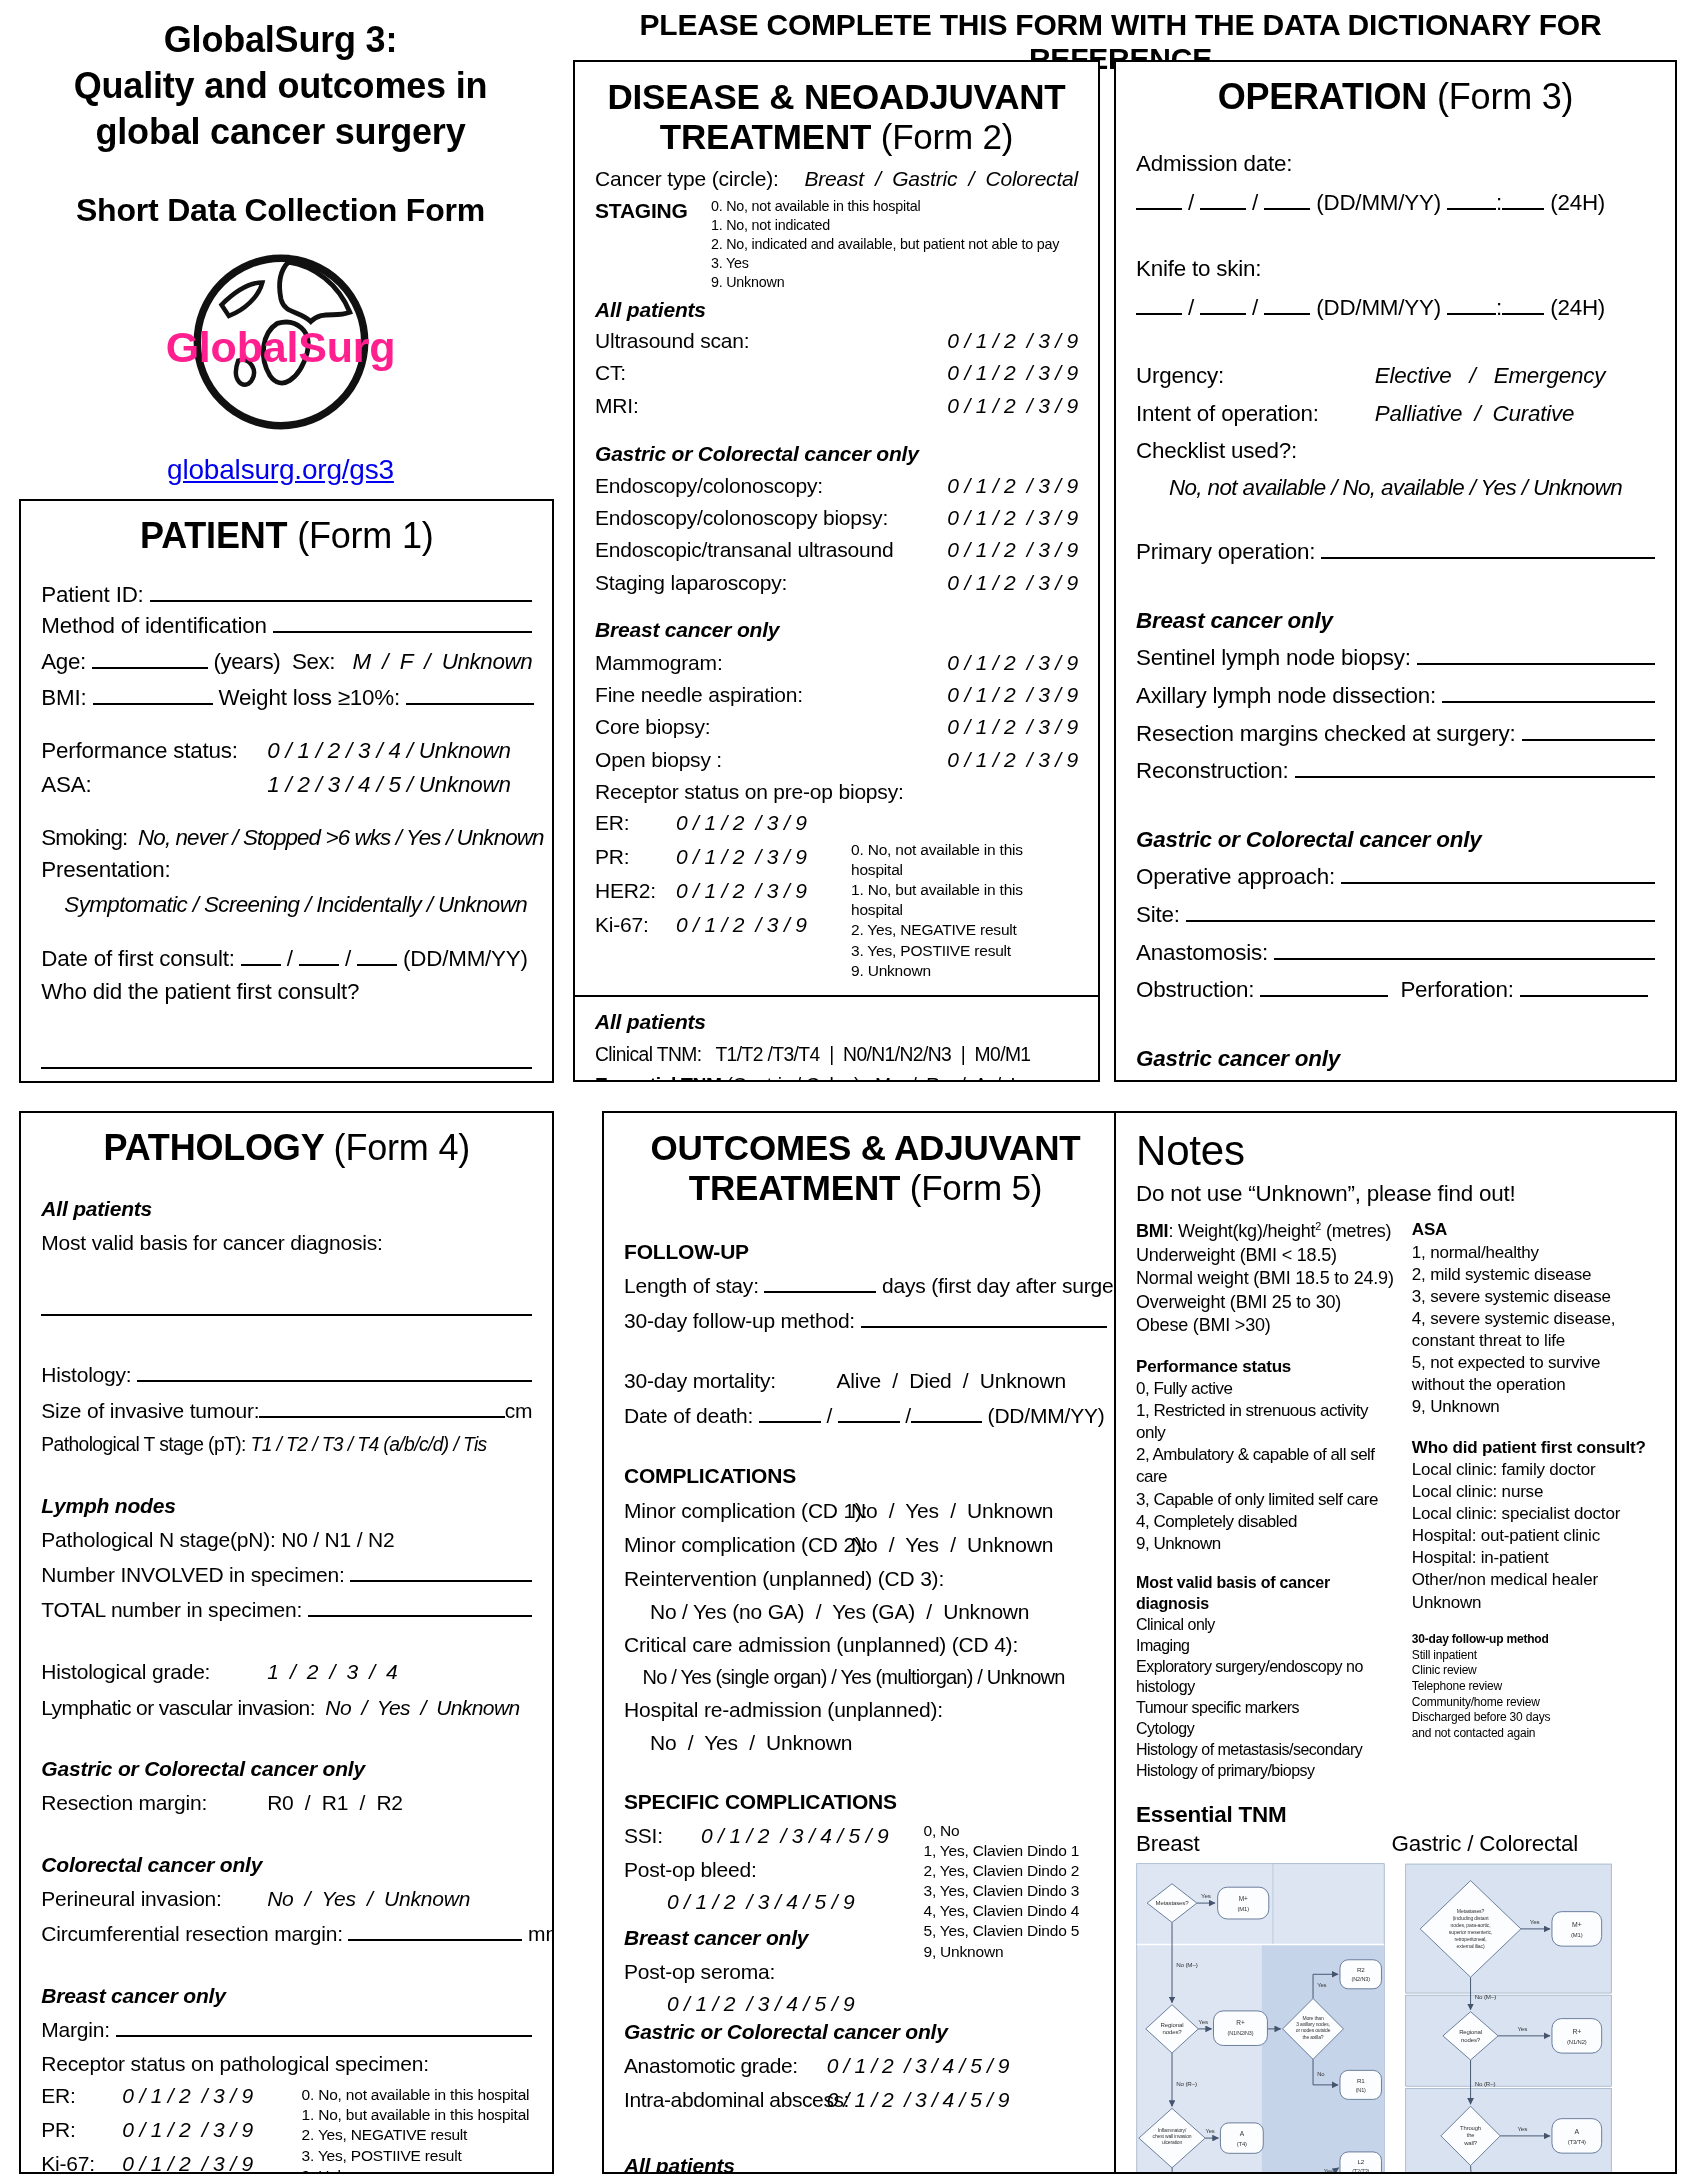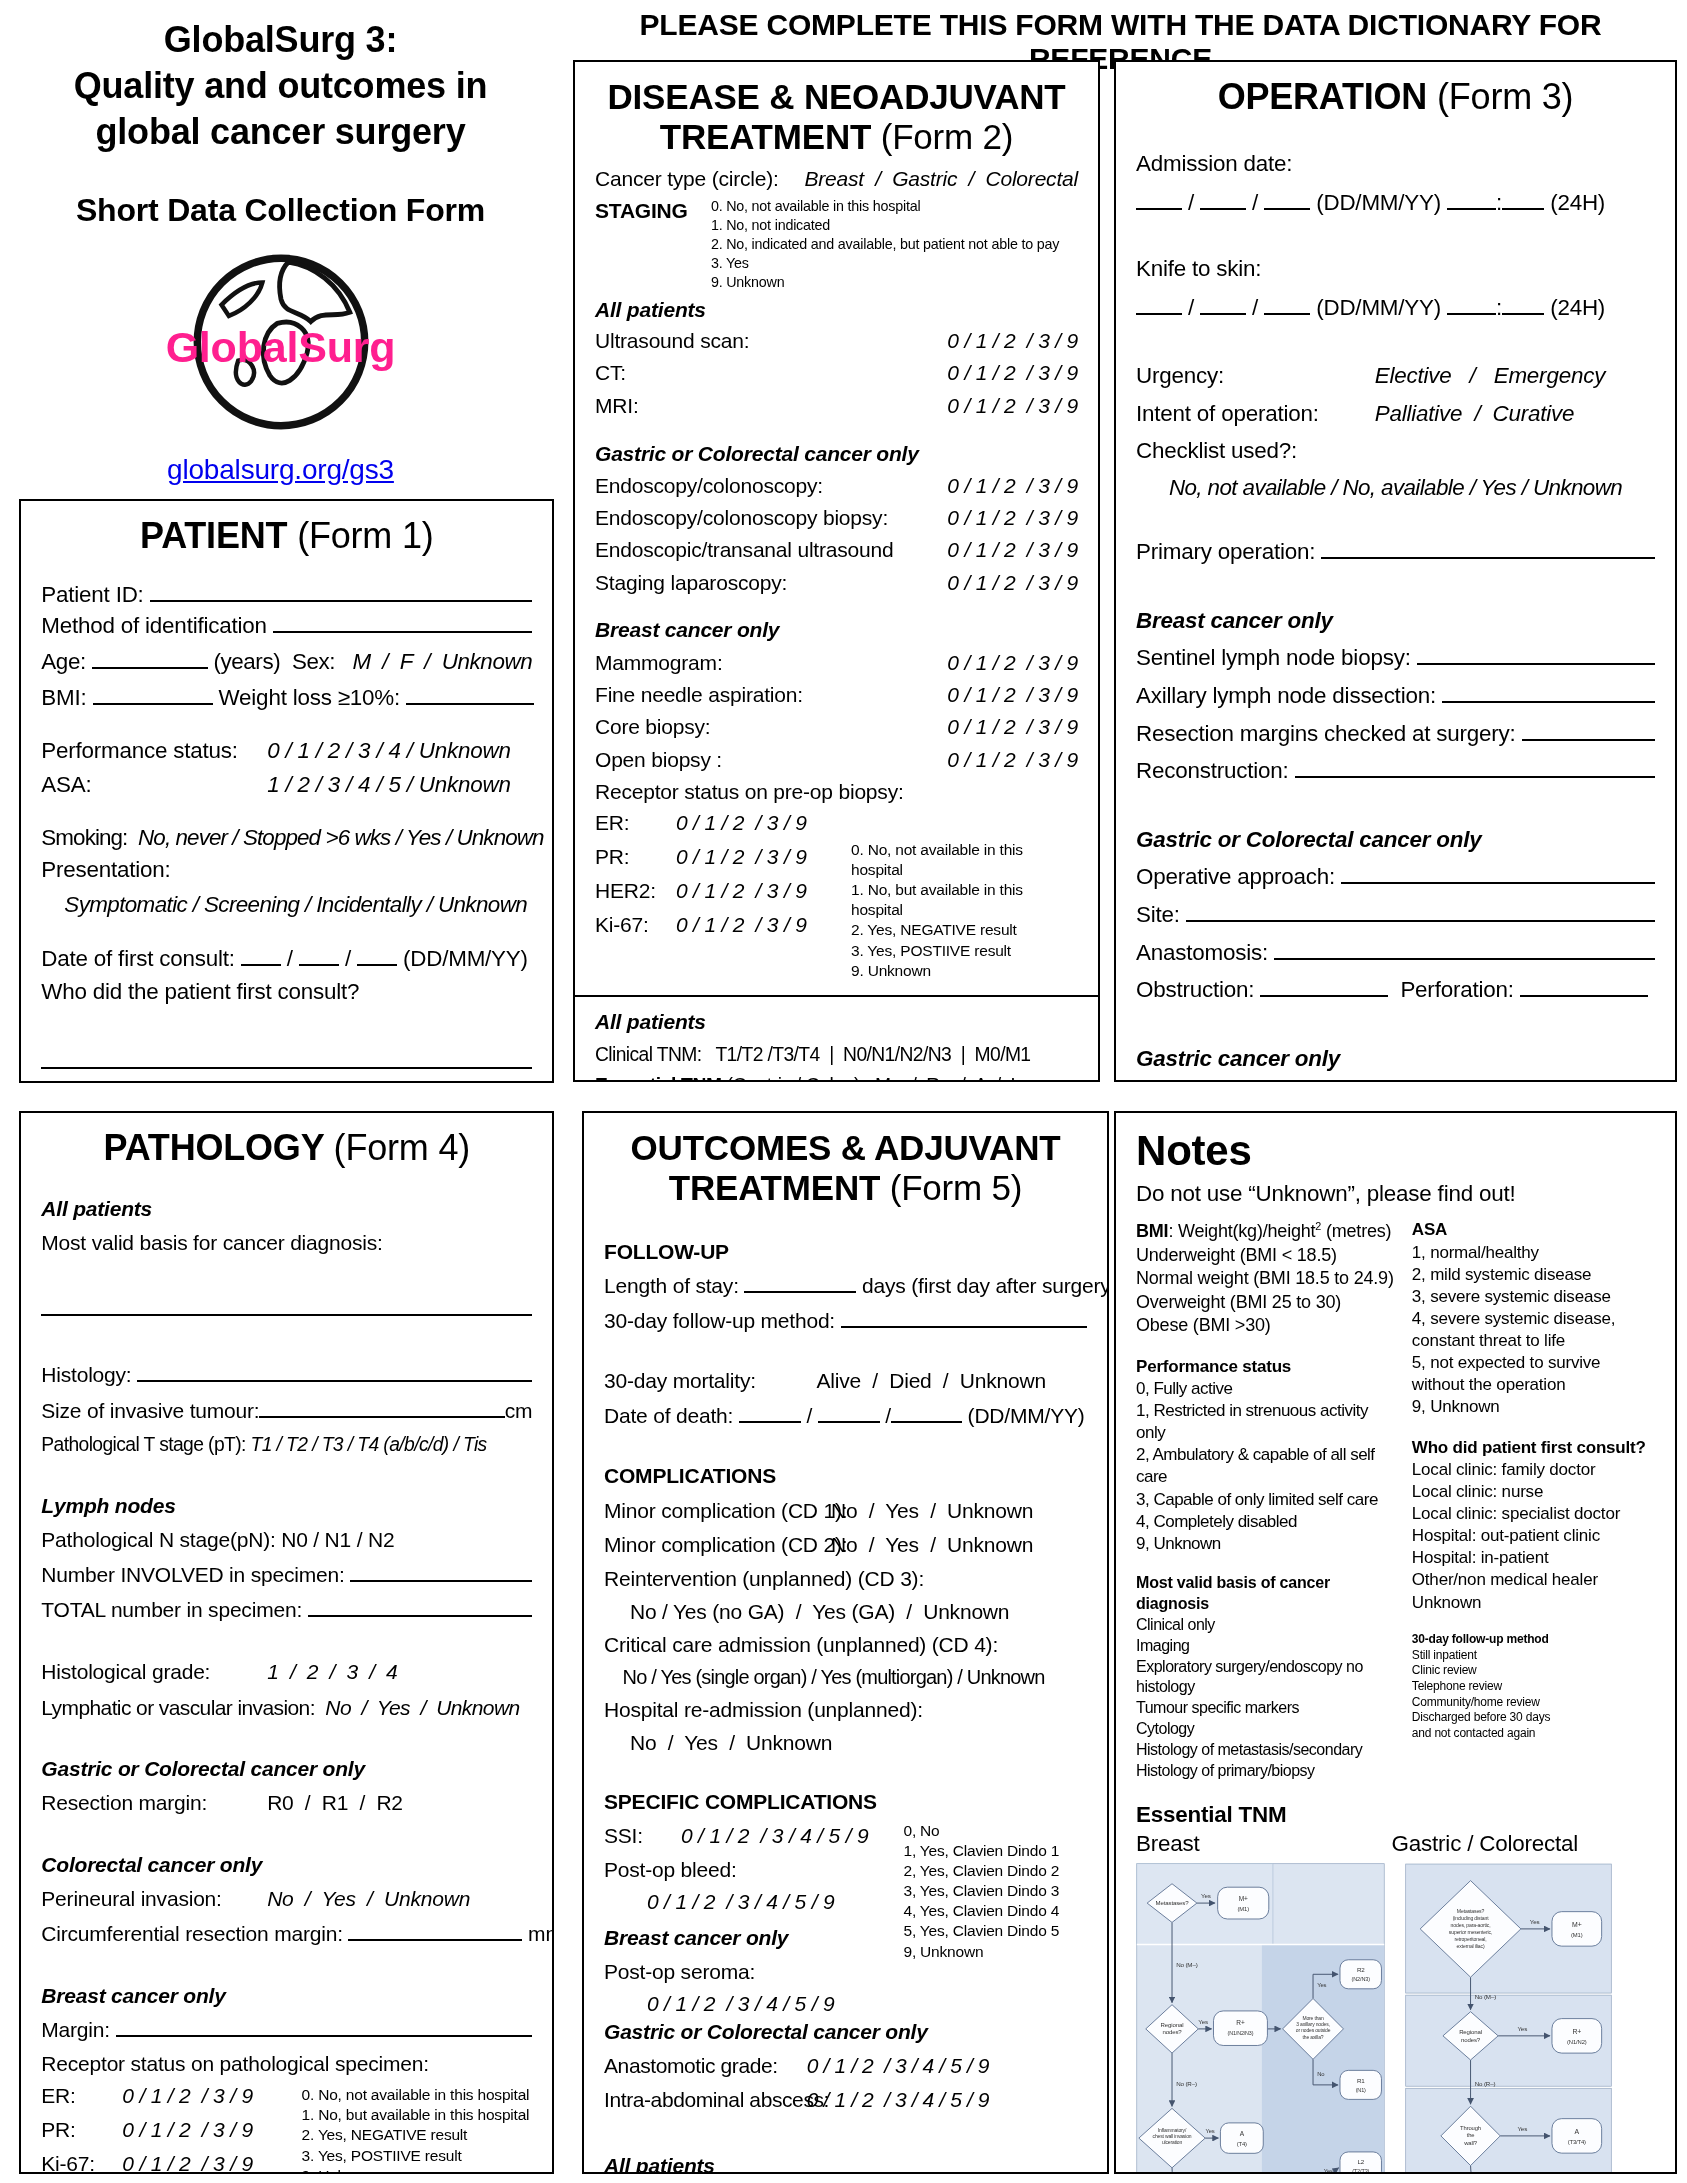--- a/index.html
+++ b/index.html
@@ -23,21 +23,21 @@
   .row.c{justify-content:center}
   .row.top{align-items:flex-start}
   .t{flex:0 0 auto}
   .g{flex:1 1 auto}
   .blank{display:inline-block;border-bottom:2.3px solid #000;height:1em;flex:0 0 auto}
   .blank.g{flex:1 1 auto}
   .split{display:flex;align-items:flex-start;gap:6.2px}
   .note{font-size:15.5px;line-height:1.3;white-space:pre-line;letter-spacing:-0.2px}
   .divider{border-top:2.3px solid #000;margin:14px -20px 10.8px}
   .prelist{white-space:pre-line}
-  .ntitle{font-size:42px;font-weight:700;margin:1.5px 0 6.2px}
+  .ntitle{font-size:42px;font-weight:400;margin:1.5px 0 6.2px}
   .nintro{font-size:22.4px;margin-bottom:12.4px}
   .ncols{display:flex;gap:12.4px}
   .nblock{margin-bottom:18.6px;line-height:1.3}
   .nb{font-weight:700}
   .tnmhead{font-weight:700;font-size:22.4px;margin-top:1.5px}
   .tnmlabels{display:flex;font-size:22.4px;margin:3.1px 0 6.2px}
   .tnmlabels .r{margin-left:auto;margin-right:77px}
   .charts{display:flex;gap:20px;align-items:flex-start}
   svg text{fill:#333}
   sup{font-size:60%}
@@ -193,21 +193,21 @@
         </div>
       <div class="note" style="width:47%;margin-top:3.1px">0. No, not available in this hospital
 1. No, but available in this hospital
 2. Yes, NEGATIVE result
 3. Yes, POSTIIVE result
 9. Unknown</div>
     </div>
 
   </section>
 
-  <section class="box" style="left:582px;top:1111px;width:527px;height:1063px;font-size:21px">
+  <section class="box" style="left:602px;top:1111px;width:527px;height:1063px;font-size:21px">
     <h2 class="btitle" style="font-size:35px;margin-bottom:31px"><span>OUTCOMES &amp; ADJUVANT</span><br><span>TREATMENT</span> <span class="sfx">(Form 5)</span></h2>
     <div>
         <div class="row"><span class="t" style="font-weight: 700;">FOLLOW-UP</span></div>
         <div class="row" style="margin-top: 6.2px;"><span class="t">Length of stay: </span><span class="blank" style="width: 112px;"></span><span class="t"> days (first day after surgery=1)</span></div>
         <div class="row" style="margin-top: 7.7px;"><span class="t">30-day follow-up method: </span><span class="blank g"></span></div>
         <div class="row" style="margin-top: 32px;"><span class="t" style="width: 44%; flex: 0 0 auto;">30-day mortality:</span><span class="t">Alive  /  Died  /  Unknown</span></div>
         <div class="row" style="margin-top: 7.7px;"><span class="t">Date of death: </span><span class="blank" style="width: 62px;"></span><span class="t"> / </span><span class="blank" style="width: 62px;"></span><span class="t"> /</span><span class="blank" style="width: 71px;"></span><span class="t"> (DD/MM/YY)</span></div>
         <div class="row" style="margin-top: 32px;"><span class="t" style="font-weight: 700;">COMPLICATIONS</span></div>
         <div class="row" style="margin-top: 7.7px;"><span class="t" style="width: 47%; flex: 0 0 auto;">Minor complication (CD 1):</span><span class="t">No  /  Yes  /  Unknown</span></div>
         <div class="row" style="margin-top: 6.2px;"><span class="t" style="width: 47%; flex: 0 0 auto;">Minor complication (CD 2):</span><span class="t">No  /  Yes  /  Unknown</span></div>

